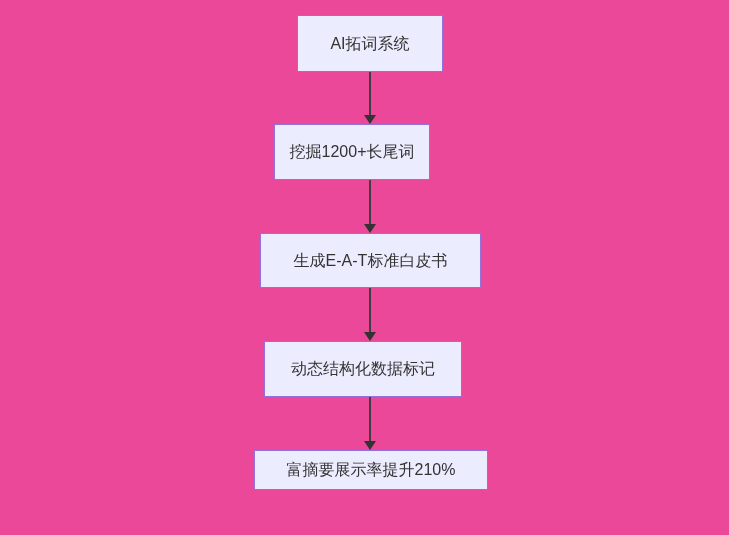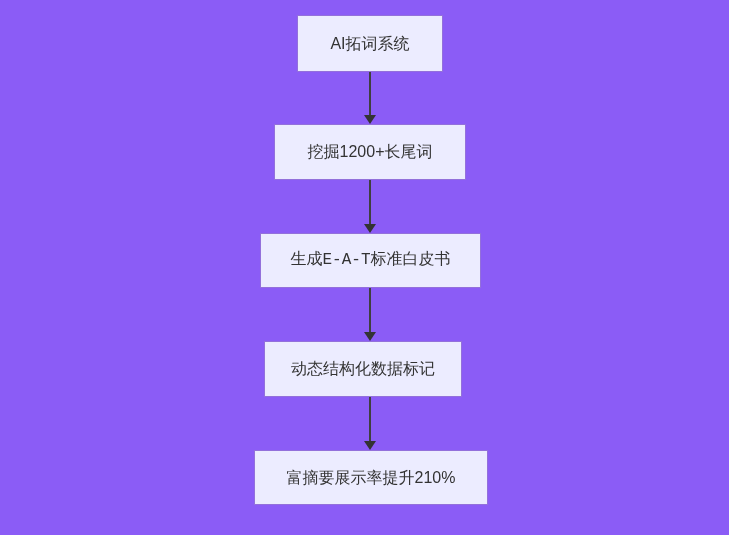--- a/index.html
+++ b/index.html
@@ -3,41 +3,41 @@
 <meta charset="utf-8">
 <style>
   * { margin: 0; padding: 0; box-sizing: border-box; }
   html, body {
     font-family: "Liberation Sans", "DejaVu Sans", sans-serif;
   }
   .canvas {
     position: relative;
     width: 729px;
     height: 535px;
-    background: #8b5cf6;
+    background: #ec4899;
     overflow: hidden;
   }
   .flow-node {
     position: absolute;
     display: flex;
     align-items: center;
     justify-content: center;
     background: #ECECFF;
     border: 1.5px solid #9370DB;
     color: #333333;
     font-size: 16px;
     line-height: 1.2;
     text-align: center;
     white-space: nowrap;
   }
   #node-1 { left: 297px; top: 15px;  width: 146px; height: 57px; }
-  #node-2 { left: 274px; top: 124px; width: 192px; height: 56px; justify-content: center; }
-  #node-3 { left: 260px; top: 233px; width: 221px; height: 55px; font-family: Liberation Mono, monospace; }
+  #node-2 { left: 274px; top: 124px; width: 156px; height: 56px; justify-content: center; }
+  #node-3 { left: 260px; top: 233px; width: 221px; height: 55px; }
   #node-4 { left: 264px; top: 341px; width: 198px; height: 56px; }
-  #node-5 { left: 254px; top: 450px; width: 234px; height: 55px; }
+  #node-5 { left: 254px; top: 450px; width: 234px; height: 40px; }
 
   .flow-edge {
     position: absolute;
     left: 362px;
     width: 16px;
   }
   #edge-1 { top: 72px;  height: 52px; }
   #edge-2 { top: 180px; height: 53px; }
   #edge-3 { top: 288px; height: 53px; }
   #edge-4 { top: 397px; height: 53px; }

